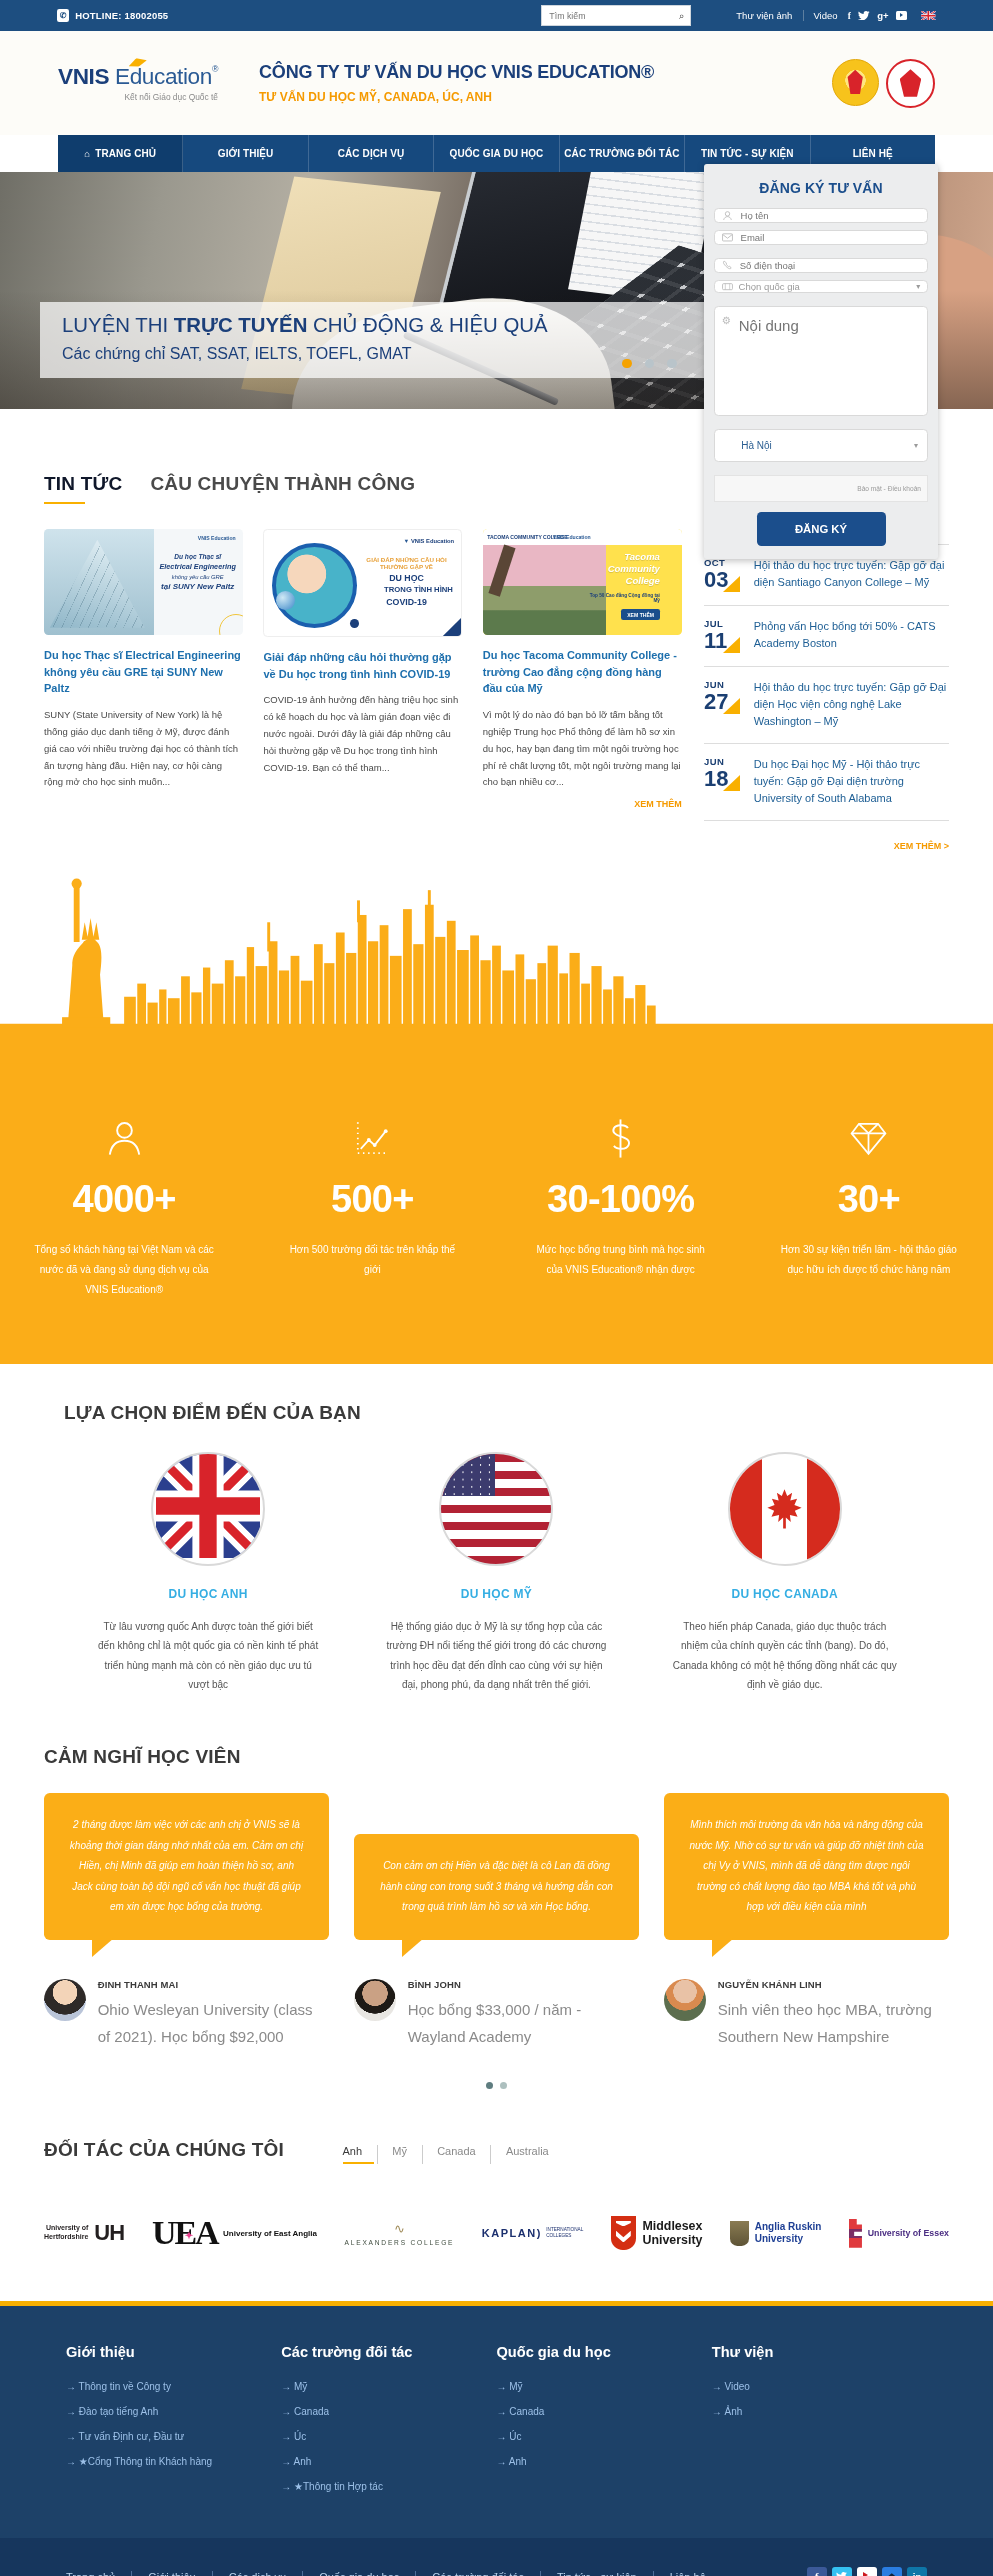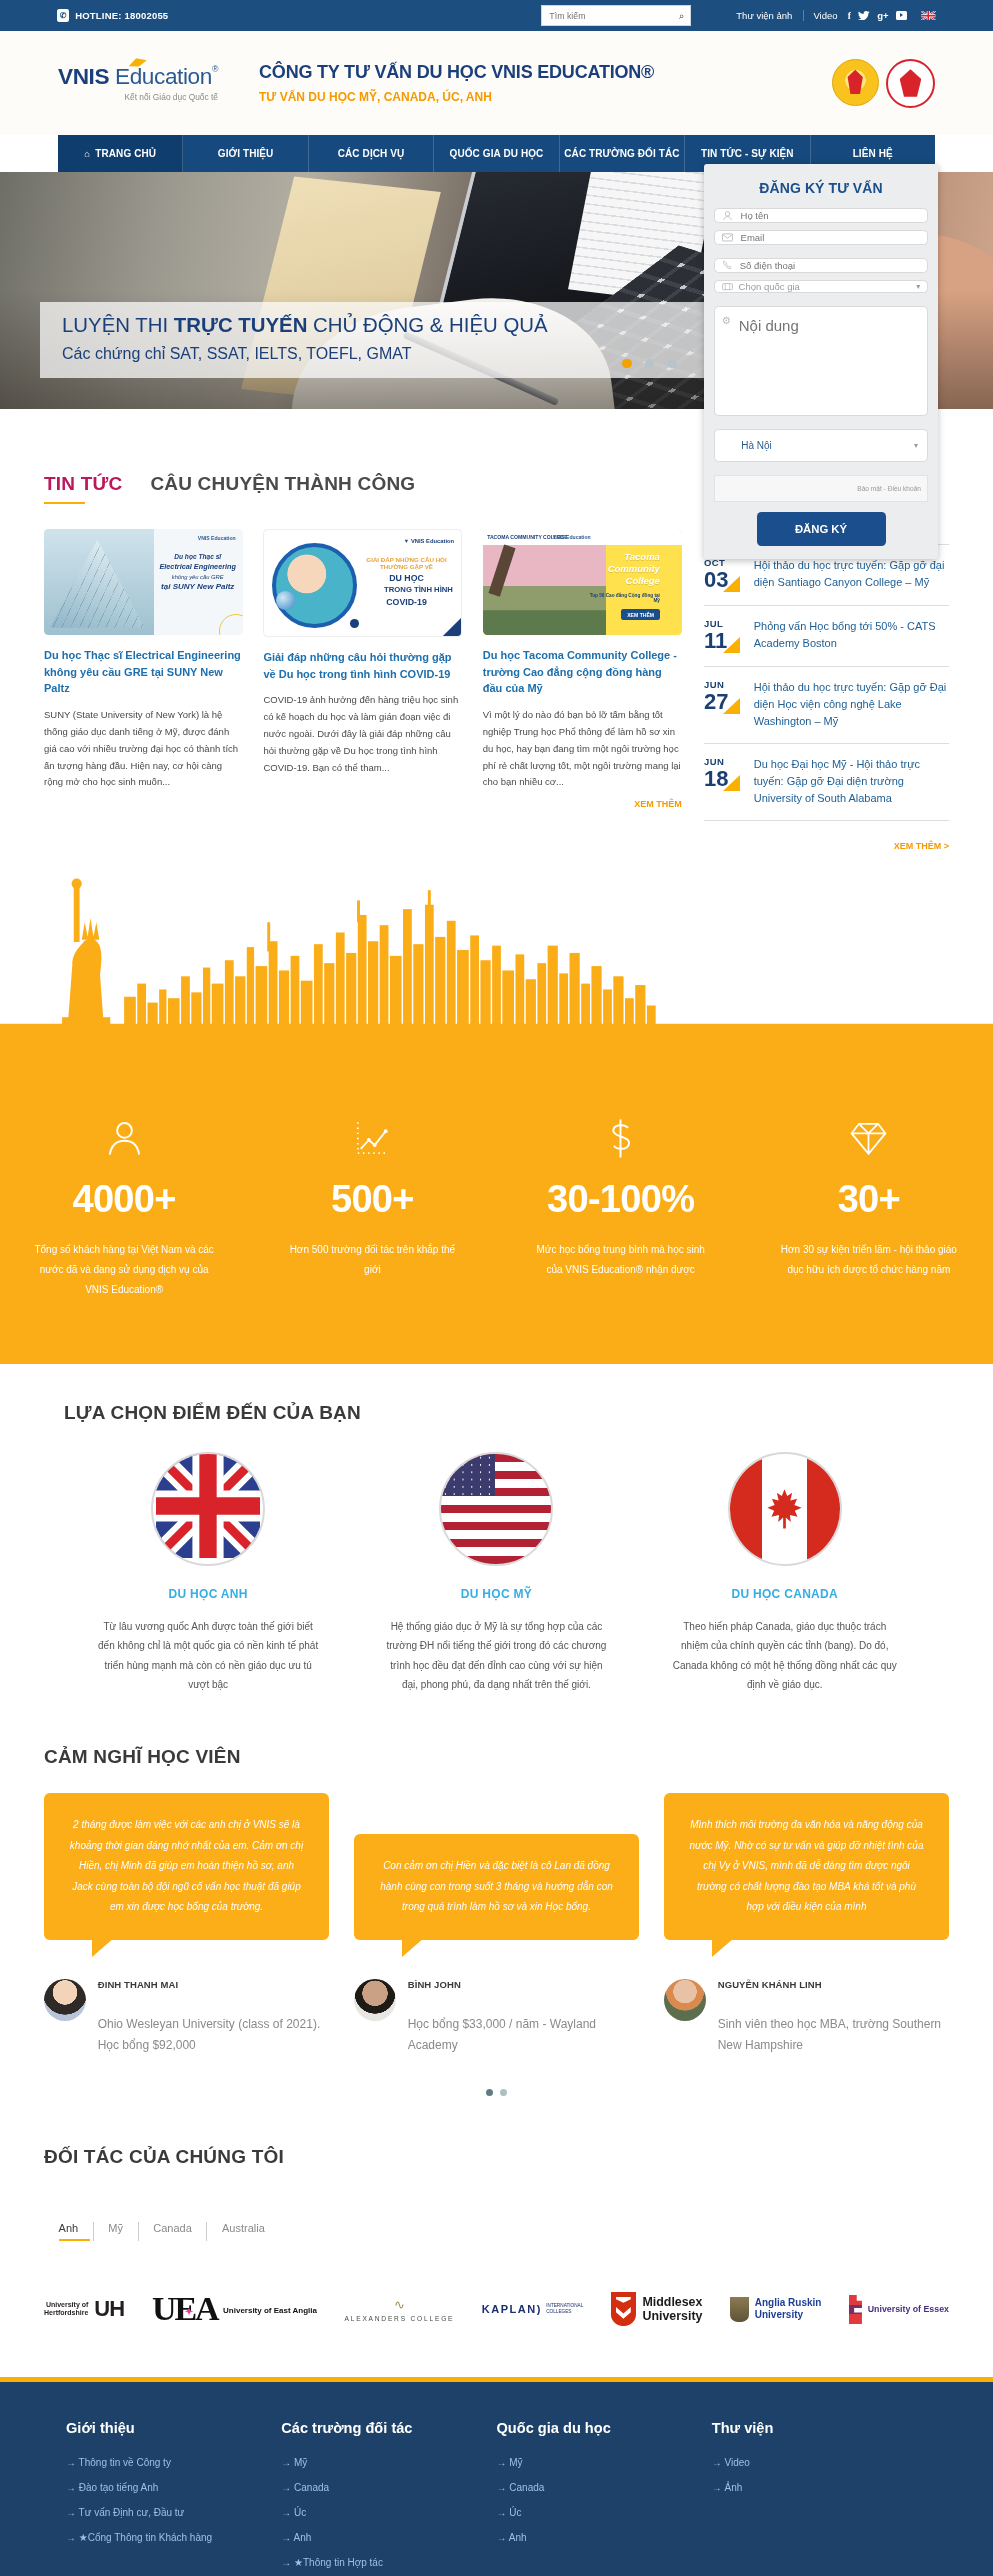--- a/index.html
+++ b/index.html
@@ -79,21 +79,21 @@
   .f-area{background:#fff;border:0.7px solid #d9d9d9;border-radius:4.4px;height:93px;display:flex;padding:7.3px 6.6px;gap:5.8px;margin-bottom:13px;}
   .f-area textarea{border:0;outline:0;resize:none;width:100%;height:100%;font-family:inherit;font-size:15px;}
   .f-select{background:#fff;border:0.7px solid #d9d9d9;border-radius:4.4px;height:31px;display:flex;align-items:center;padding:0 8.8px 0 26px;color:#2b5e92;font-size:10px;margin-bottom:13px;}
   .f-captcha{background:#f7f7f7;border:0.7px solid #e3e3e3;height:25px;display:flex;align-items:center;justify-content:flex-end;padding:0 5.8px;color:#9a9a9a;font-size:6.6px;margin-bottom:10.2px;}
   .f-submit{display:block;margin:0 auto;width:129px;height:34px;background:#1b4e8c;color:#fff;border:0;border-radius:4.4px;font-weight:bold;font-size:11.3px;font-family:inherit;cursor:pointer;}
 
   
   .main{display:flex;padding:64px 44px 22px;gap:20.4px;}
   .news-col{flex:1;}
   .tabs-row{display:flex;align-items:flex-start;gap:28px;margin-bottom:25px;}
-  .tab-main{font-size:19px;font-weight:bold;color:#be185d;letter-spacing:0.2px;cursor:pointer;}
+  .tab-main{font-size:19px;font-weight:bold;color:#0f172a;letter-spacing:0.2px;cursor:pointer;}
   .tab-main .uline{display:block;width:41px;height:2.2px;background:#f9b000;margin-top:7.3px;}
   .tab-sec{font-size:19px;font-weight:bold;color:#4a4a4a;letter-spacing:0.2px;cursor:pointer;}
   .cards{display:flex;gap:20.4px;}
   .card{width:199px;flex:none;}
   .card-img{height:106px;border-radius:4.4px;overflow:hidden;position:relative;font-size:0;cursor:pointer;}
   
   .img1{background:#f4f7f9;}
   .img1 .glass{position:absolute;left:0;top:0;width:110px;height:106px;background:linear-gradient(180deg,#cfe3ec,#9fc0cf);}
   .img1 .pyr{position:absolute;left:5.8px;top:10.2px;width:95px;height:88px;background:linear-gradient(200deg,#e9f4f8,#8fb6c8);clip-path:polygon(50% 0,100% 100%,0 100%);}
   .img1 .pyr::after{content:"";position:absolute;inset:0;background:repeating-linear-gradient(115deg,transparent 0 7.3px,rgba(70,110,130,.35) 7.3px 8px);}
@@ -172,28 +172,28 @@
   .bub-col{width:33.33%;}
   .bubble{background:#fbae17;border-radius:5.8px;padding:22px 25px;color:#fff;font-style:italic;font-size:10px;line-height:2.05;text-align:center;position:relative;}
   .bubble::after{content:"";position:absolute;bottom:-17.5px;left:48px;border-style:solid;border-width:19px 22px 0 0;border-color:#fbae17 transparent transparent transparent;}
   .persons{display:flex;gap:25px;margin-top:39px;}
   .person{width:33.33%;display:flex;gap:11.7px;align-items:flex-start;}
   .avatar{width:42px;height:42px;border-radius:50%;flex:none;}
   .av1{background:radial-gradient(circle at 50% 32%,#f3d4b8 0 34%,#2e2a28 35% 62%,#b9c4d8 63%);}
   .av2{background:radial-gradient(circle at 50% 34%,#caa184 0 36%,#1e1a16 37% 58%,#e8e6e2 59%);}
   .av3{background:radial-gradient(circle at 50% 30%,#e9c2a6 0 32%,#d98a4f 33% 52%,#5c6e4e 53%);}
   .p-name{font-weight:bold;font-size:9.5px;color:#3a3a3a;letter-spacing:0.1px;}
-  .p-detail{margin-top:24px;color:#8a8a8a;font-size:12px;line-height:1.8;}
+  .p-detail{margin-top:6px;color:#8a8a8a;font-size:15px;line-height:1.8;}
   .t-dots{display:flex;justify-content:center;gap:7.3px;margin-top:32px;}
   .tdot{width:7.3px;height:7.3px;border-radius:50%;background:#adc0bf;}
   .tdot.active{background:#5f7d80;}
 
   
   .partners{padding:28px 44px 51px;}
-  .part-head{display:flex;align-items:flex-start;gap:44px;flex-direction:column;}
+  .part-head{display:flex;align-items:flex-start;gap:44px;}
   .part-tabs{display:flex;margin-top:5.8px;}
   .ptab{padding:0 14.6px 7.3px;font-size:11px;color:#8a8a8a;border-right:0.7px solid #ccc;cursor:pointer;}
   .ptab:last-child{border-right:0;}
   .ptab.active{color:#3a3a3a;position:relative;}
   .ptab.active::after{content:"";position:absolute;left:14.6px;bottom:0;width:31px;height:2.2px;background:#f9b000;}
   .logos{display:flex;align-items:center;justify-content:space-between;margin-top:51px;}
   .plogo{display:flex;align-items:center;gap:5.8px;cursor:pointer;}
   .hert-txt{font-size:7px;font-weight:bold;color:#231f20;text-align:right;line-height:1.25;}
   .hert-uh{font-size:22px;font-weight:bold;color:#231f20;letter-spacing:-0.7px;}
   .uea{text-align:center;}

